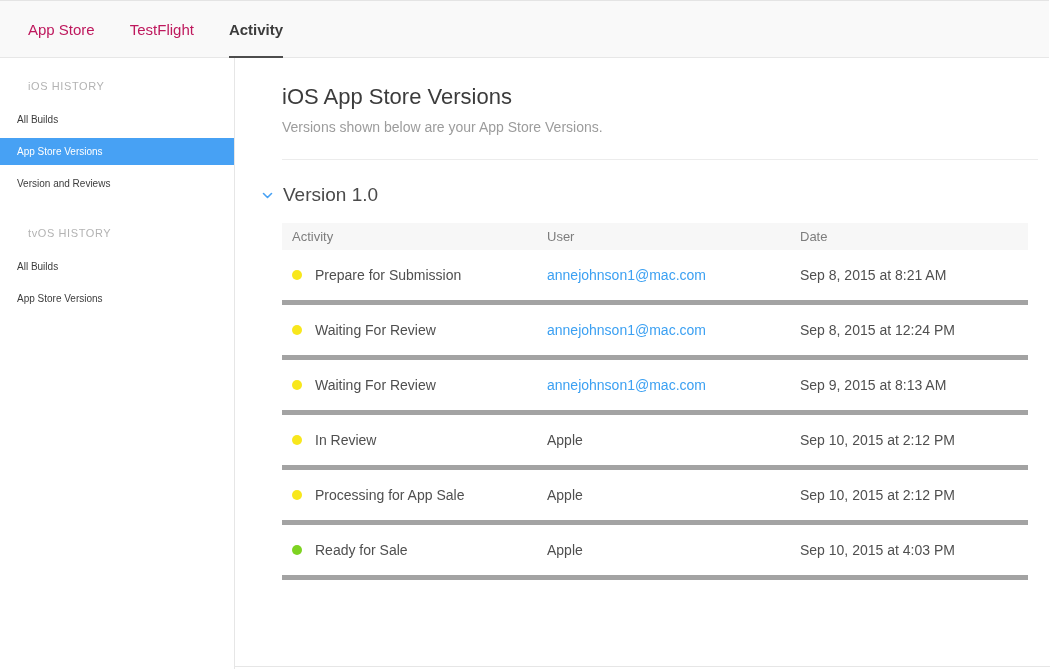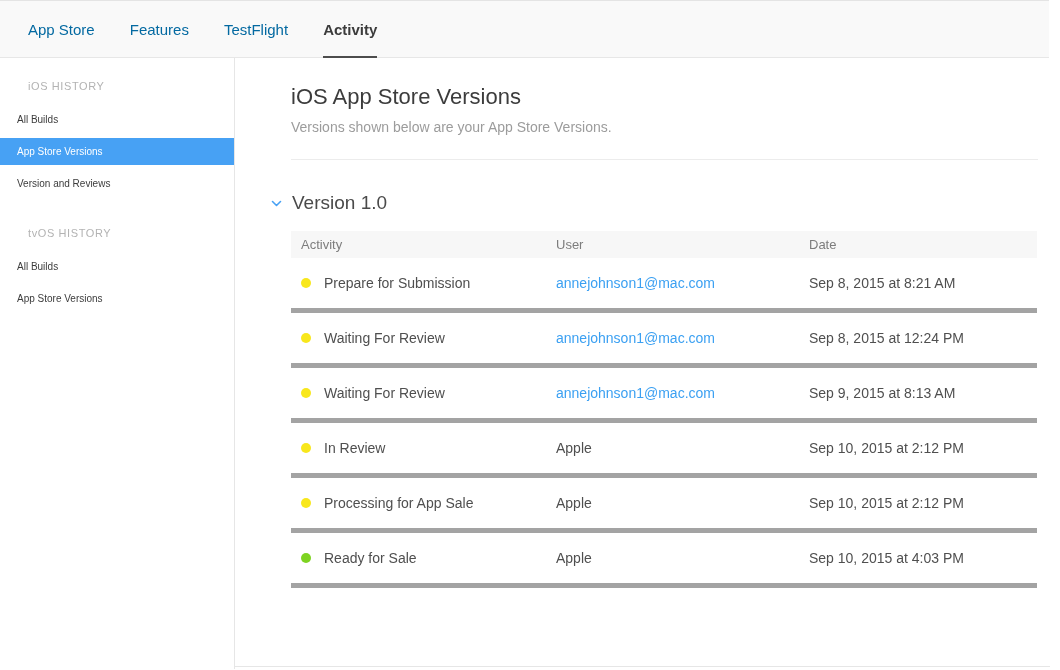--- a/index.html
+++ b/index.html
@@ -17,31 +17,31 @@
     width: 1049px; height: 58px;
     background: #f9f9f9;
     border-top: 1px solid #e4e4e4;
     border-bottom: 1px solid #e7e7e7;
     display: flex; align-items: stretch;
     padding-left: 28px;
   }
   .nav-tab {
     margin-right: 35px;
     display: flex; align-items: center;
-    font-size: 15px; color: #0369a1;
+    font-size: 15px; color: #be185d;
     position: relative; cursor: pointer;
   }
   .nav-tab.active { color: #3c3c3c; font-weight: bold; }
   .nav-tab.active::after {
     content: ""; position: absolute; left: 0; right: 0; bottom: -1px;
     height: 2px; background: #4d4d4d;
   }
 
   
-  .content-wrap { display: flex; height: 611px; gap: 9px; }
+  .content-wrap { display: flex; height: 611px; }
 
   
   .sidebar {
     width: 235px; flex: 0 0 235px;
     border-right: 1px solid #e6e6e6;
     padding-top: 22px;
   }
   .sb-label {
     padding: 0 28px; margin-bottom: 14px;
     font-size: 11px; letter-spacing: 0.6px;
@@ -61,21 +61,21 @@
     margin: 0 0 9px 0;
     font-size: 22px; font-weight: 400; color: #3c3c3c;
   }
   .page-subtitle { margin: 0 0 24px 0; font-size: 14px; color: #9c9c9c; }
   .content-divider {
     border: none; border-top: 1px solid #ececec;
     margin: 0 0 0 0;
   }
 
   .version-header {
-    margin-top: 32px; margin-left: -20px;
+    margin-top: 24px; margin-left: -20px;
     display: flex; align-items: center;
     cursor: pointer;
   }
   .chevron { margin-right: 10px; flex: 0 0 auto; }
   .version-title { font-size: 19px; color: #4a4a4a; }
 
   table.activity-table {
     width: 746px; margin-top: 17px;
     border-collapse: collapse; table-layout: fixed;
   }
@@ -107,21 +107,20 @@
   .footer-divider {
     position: absolute; left: 235px; right: 10px; top: 666px;
     height: 1px; background: #e6e6e6;
   }
 </style>
 </head>
 <body>
 
 <nav class="topnav">
   <div class="nav-tab">App Store</div>
-  <div class="nav-tab">Features</div>
   <div class="nav-tab">TestFlight</div>
   <div class="nav-tab active">Activity</div>
 </nav>
 
 <div class="content-wrap">
 
   <aside class="sidebar">
     <div class="sb-section">
       <div class="sb-label">iOS HISTORY</div>
       <div class="sb-item">All Builds</div>

